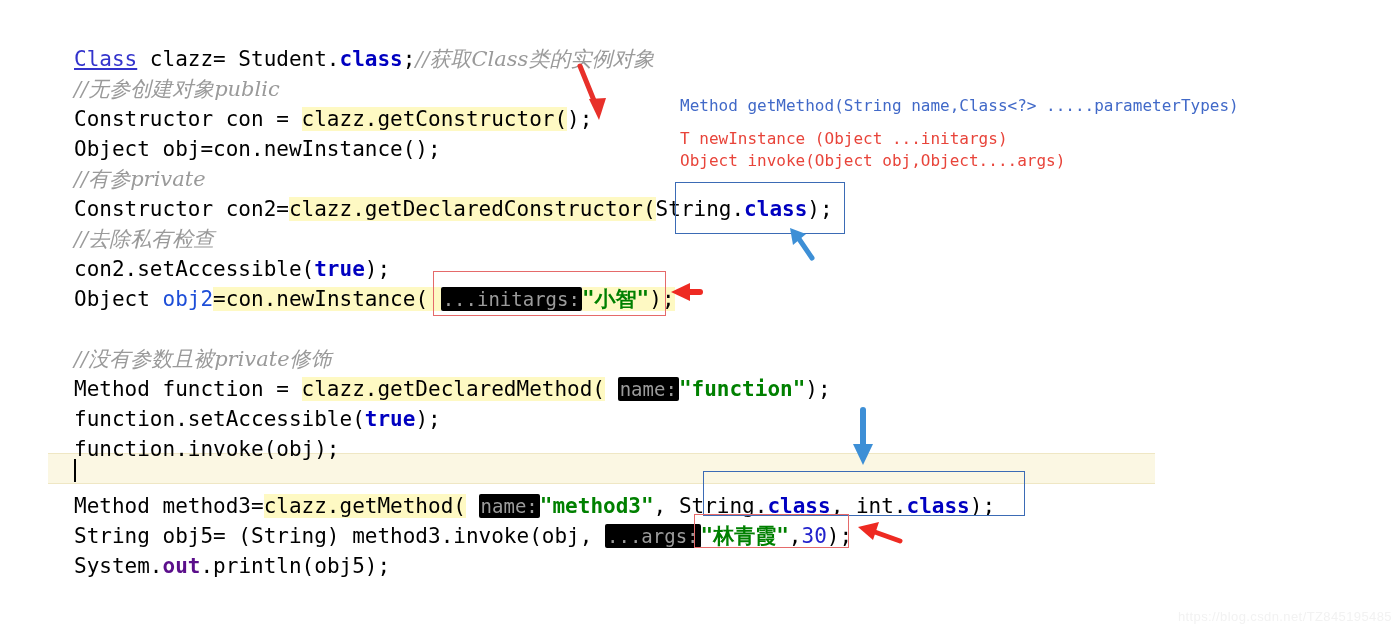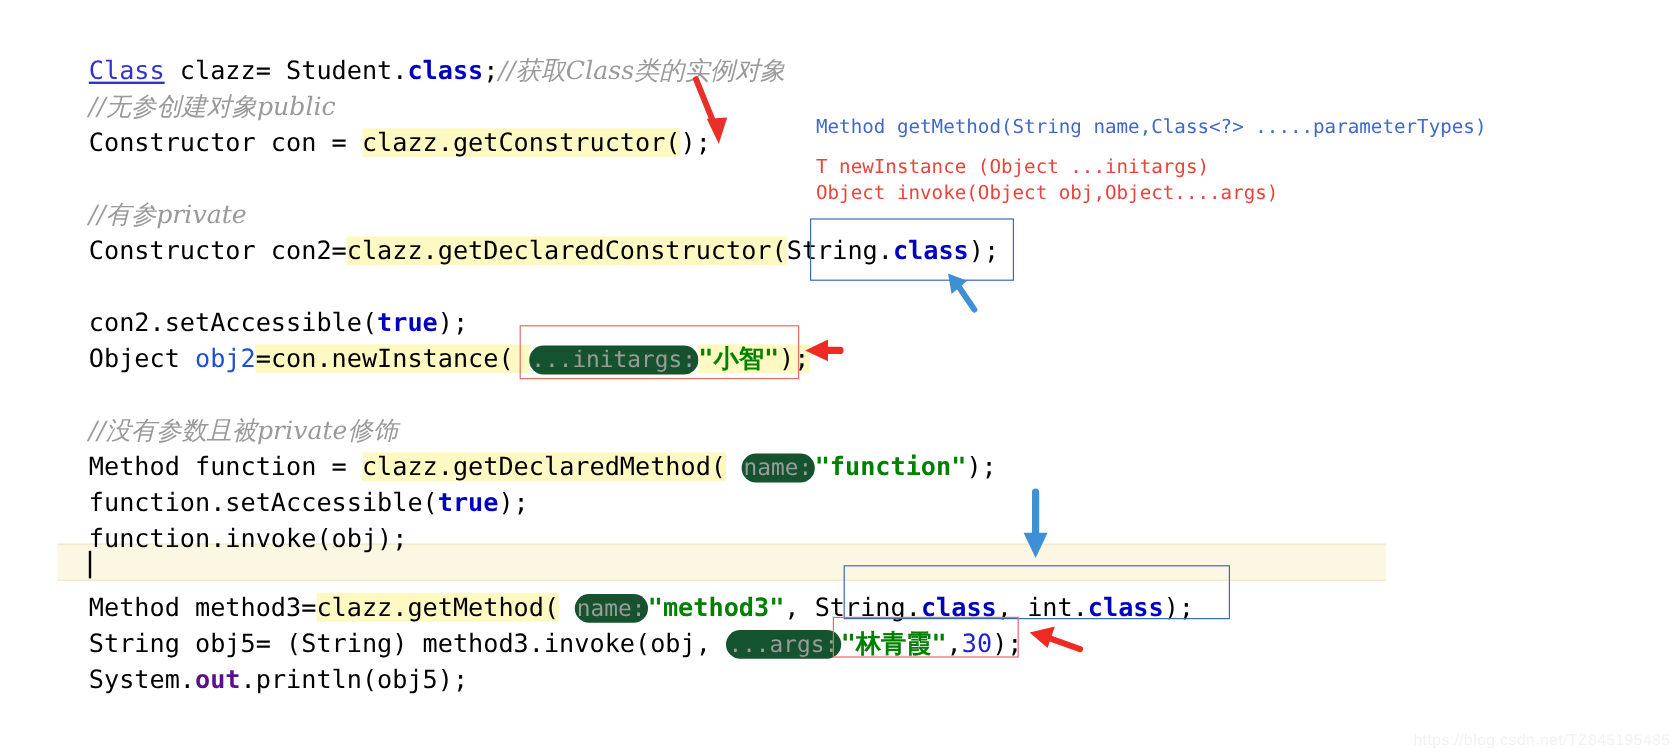--- a/index.html
+++ b/index.html
@@ -34,21 +34,21 @@
 
   
   .kw        { color: #0000c0; font-weight: bold; }
   .classlink { color: #3333cc; text-decoration: underline; }
   .cmt       { color: #9a9a9a; font-style: italic; font-family: "DejaVu Serif","Liberation Serif",serif; font-size: 21px;}
   .str       { color: #008000; font-weight: bold; }
   .num       { color: #2222cc; }
   .fieldstat { color: #5b0f8b; font-weight: bold; }
   .dim       { color: #1d4ed8; }
   .hl        { background: #fef9c3; }
-  .hint      { background: #14532d; color: #9b9b9b; padding: 1px 2px; border-radius: 12px; font-size: 19px;}
+  .hint      { background: #000000; color: #9b9b9b; padding: 1px 2px; border-radius: 2px; font-size: 19px;}
 
   
   .line-highlight {
     position: absolute;
     background: #fbf7e3;
     border-top: 1px solid #efe7c4;
     border-bottom: 1px solid #efe7c4;
   }
 
   
@@ -107,25 +107,27 @@
 <div id="code-canvas">
 
   <div class="line-highlight" style="left:48px; top:453px; width:1107px; height:29px;"></div>
 
   <div class="code-line" style="left:74px; top:44px;"><span class="classlink">Class</span><span> clazz= Student.</span><span class="kw">class</span><span>;</span><span class="cmt">//获取Class类的实例对象</span></div>
 
   <div class="code-line" style="left:74px; top:74px;"><span class="cmt">//无参创建对象public</span></div>
 
   <div class="code-line" style="left:74px; top:104px;"><span>Constructor con = </span><span class="hl">clazz.getConstructor(</span><span>);</span></div>
 
+  <div class="code-line" style="left:74px; top:134px;"><span>Object obj=con.newInstance();</span></div>
 
   <div class="code-line" style="left:74px; top:164px;"><span class="cmt">//有参private</span></div>
 
   <div class="code-line" style="left:74px; top:194px;"><span>Constructor con2=</span><span class="hl">clazz.getDeclaredConstructor(</span><span>String.</span><span class="kw">class</span><span>);</span></div>
 
+  <div class="code-line" style="left:74px; top:224px;"><span class="cmt">//去除私有检查</span></div>
 
   <div class="code-line" style="left:74px; top:254px;"><span>con2.setAccessible(</span><span class="kw">true</span><span>);</span></div>
 
   <div class="code-line" style="left:74px; top:284px;"><span>Object </span><span class="dim">obj2</span><span class="hl">=con.newInstance( </span><span class="hint">...initargs:</span><span class="hl str">"小智"</span><span class="hl">);</span></div>
 
   <div class="code-line" style="left:74px; top:344px;"><span class="cmt">//没有参数且被private修饰</span></div>
 
   <div class="code-line" style="left:74px; top:374px;"><span>Method function = </span><span class="hl">clazz.getDeclaredMethod(</span><span> </span><span class="hint">name:</span><span class="str">"function"</span><span>);</span></div>
 
   <div class="code-line" style="left:74px; top:404px;"><span>function.setAccessible(</span><span class="kw">true</span><span>);</span></div>

